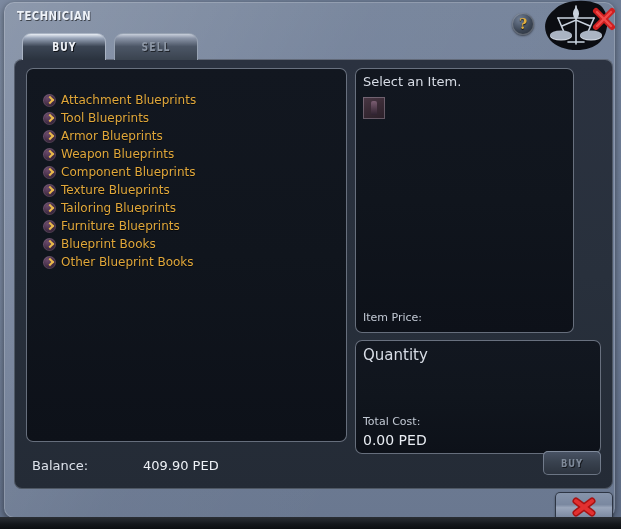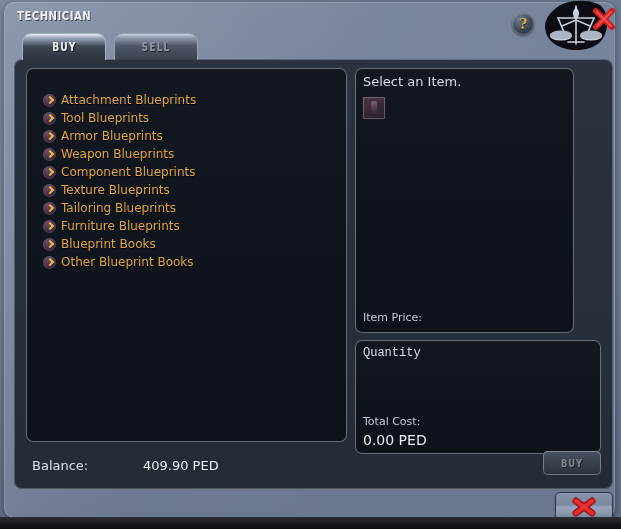--- a/index.html
+++ b/index.html
@@ -297,25 +297,24 @@
     user-select: none;
     text-align: center;
   }
 
   
   .qty-panel { left: 341px; top: 281px; width: 246px; height: 114px; }
   .qty-title {
     position: absolute;
     left: 8px;
     top: 6px;
-    font-size: 12px;
+    font-size: 15px;
     color: #d8dde6;
     white-space: nowrap;
     user-select: none;
-    font-family: Liberation Mono, monospace;
   }
   .qty-input {
     position: absolute;
     left: 8px;
     top: 30px;
     width: 228px;
     height: 20px;
     background: transparent;
     border: none;
     outline: none;

